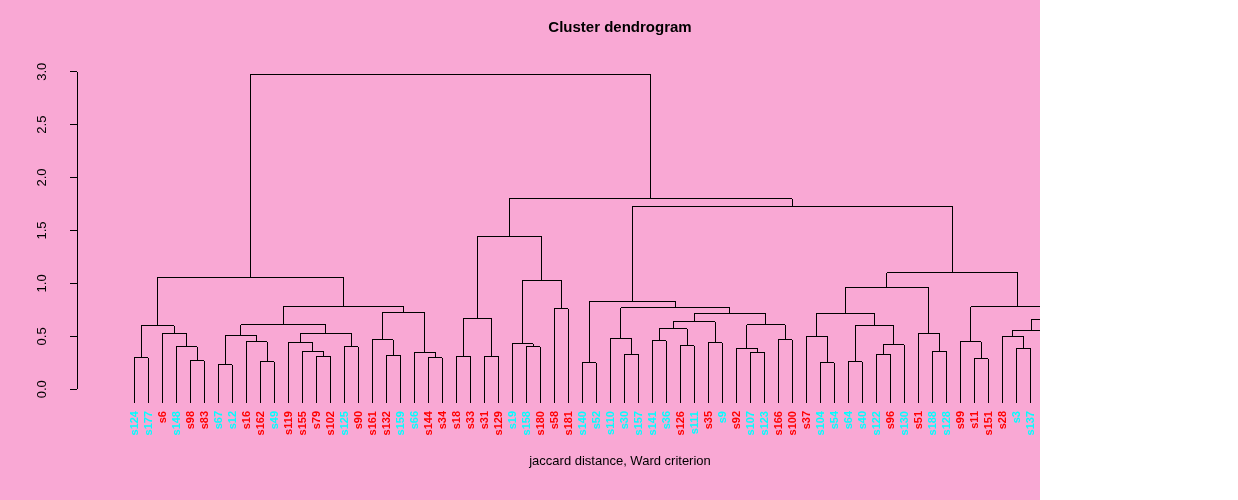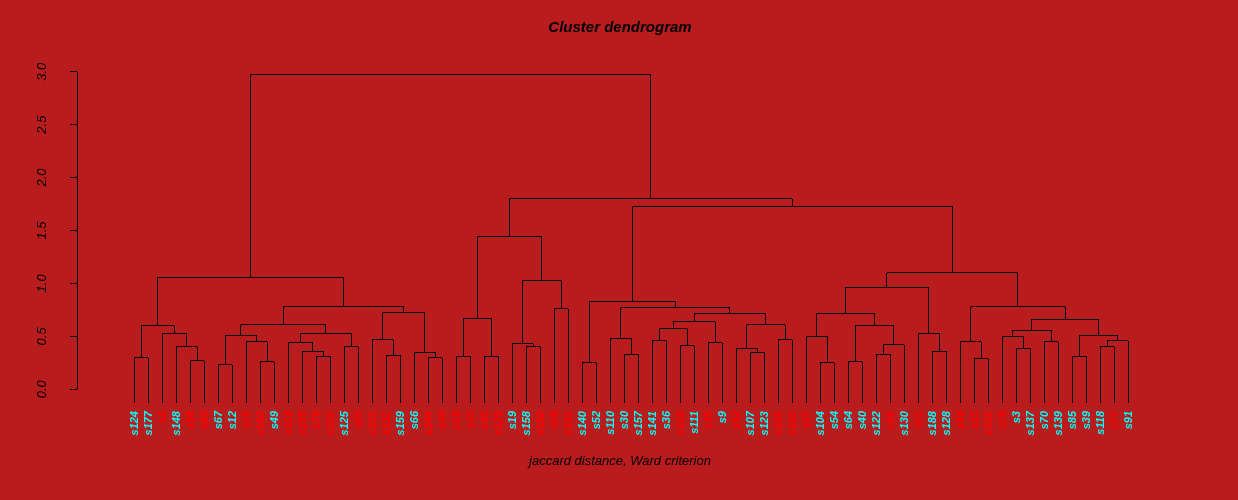--- a/index.html
+++ b/index.html
@@ -1,17 +1,17 @@
 <!DOCTYPE html>
 <html><head>
 <meta charset="utf-8">
 <style>
   html,body{margin:0;padding:0;background:#ffffff;}
-  .fig-wrap{position:relative;width:1238px;height:500px;background:#b91c1c;overflow:hidden;
-            font-family:"Liberation Sans", sans-serif;font-style:italic;}
+  .fig-wrap{position:relative;width:1040px;height:500px;background:#f9a8d4;overflow:hidden;
+            font-family:"Liberation Sans", sans-serif;}
   svg text{font-family:"Liberation Sans", sans-serif;}
   .chart-title{font-size:15px;font-weight:bold;fill:#000000;}
   .chart-subtitle{font-size:13px;fill:#000000;}
   .tick-label{font-size:13px;fill:#000000;}
   .leaf-label{font-size:11px;font-weight:bold;}
   .branch{stroke:#000000;stroke-width:1;fill:none;shape-rendering:crispEdges;}
   .axis{stroke:#000000;stroke-width:1;fill:none;shape-rendering:crispEdges;}
 </style>
 </head>
 <body>

